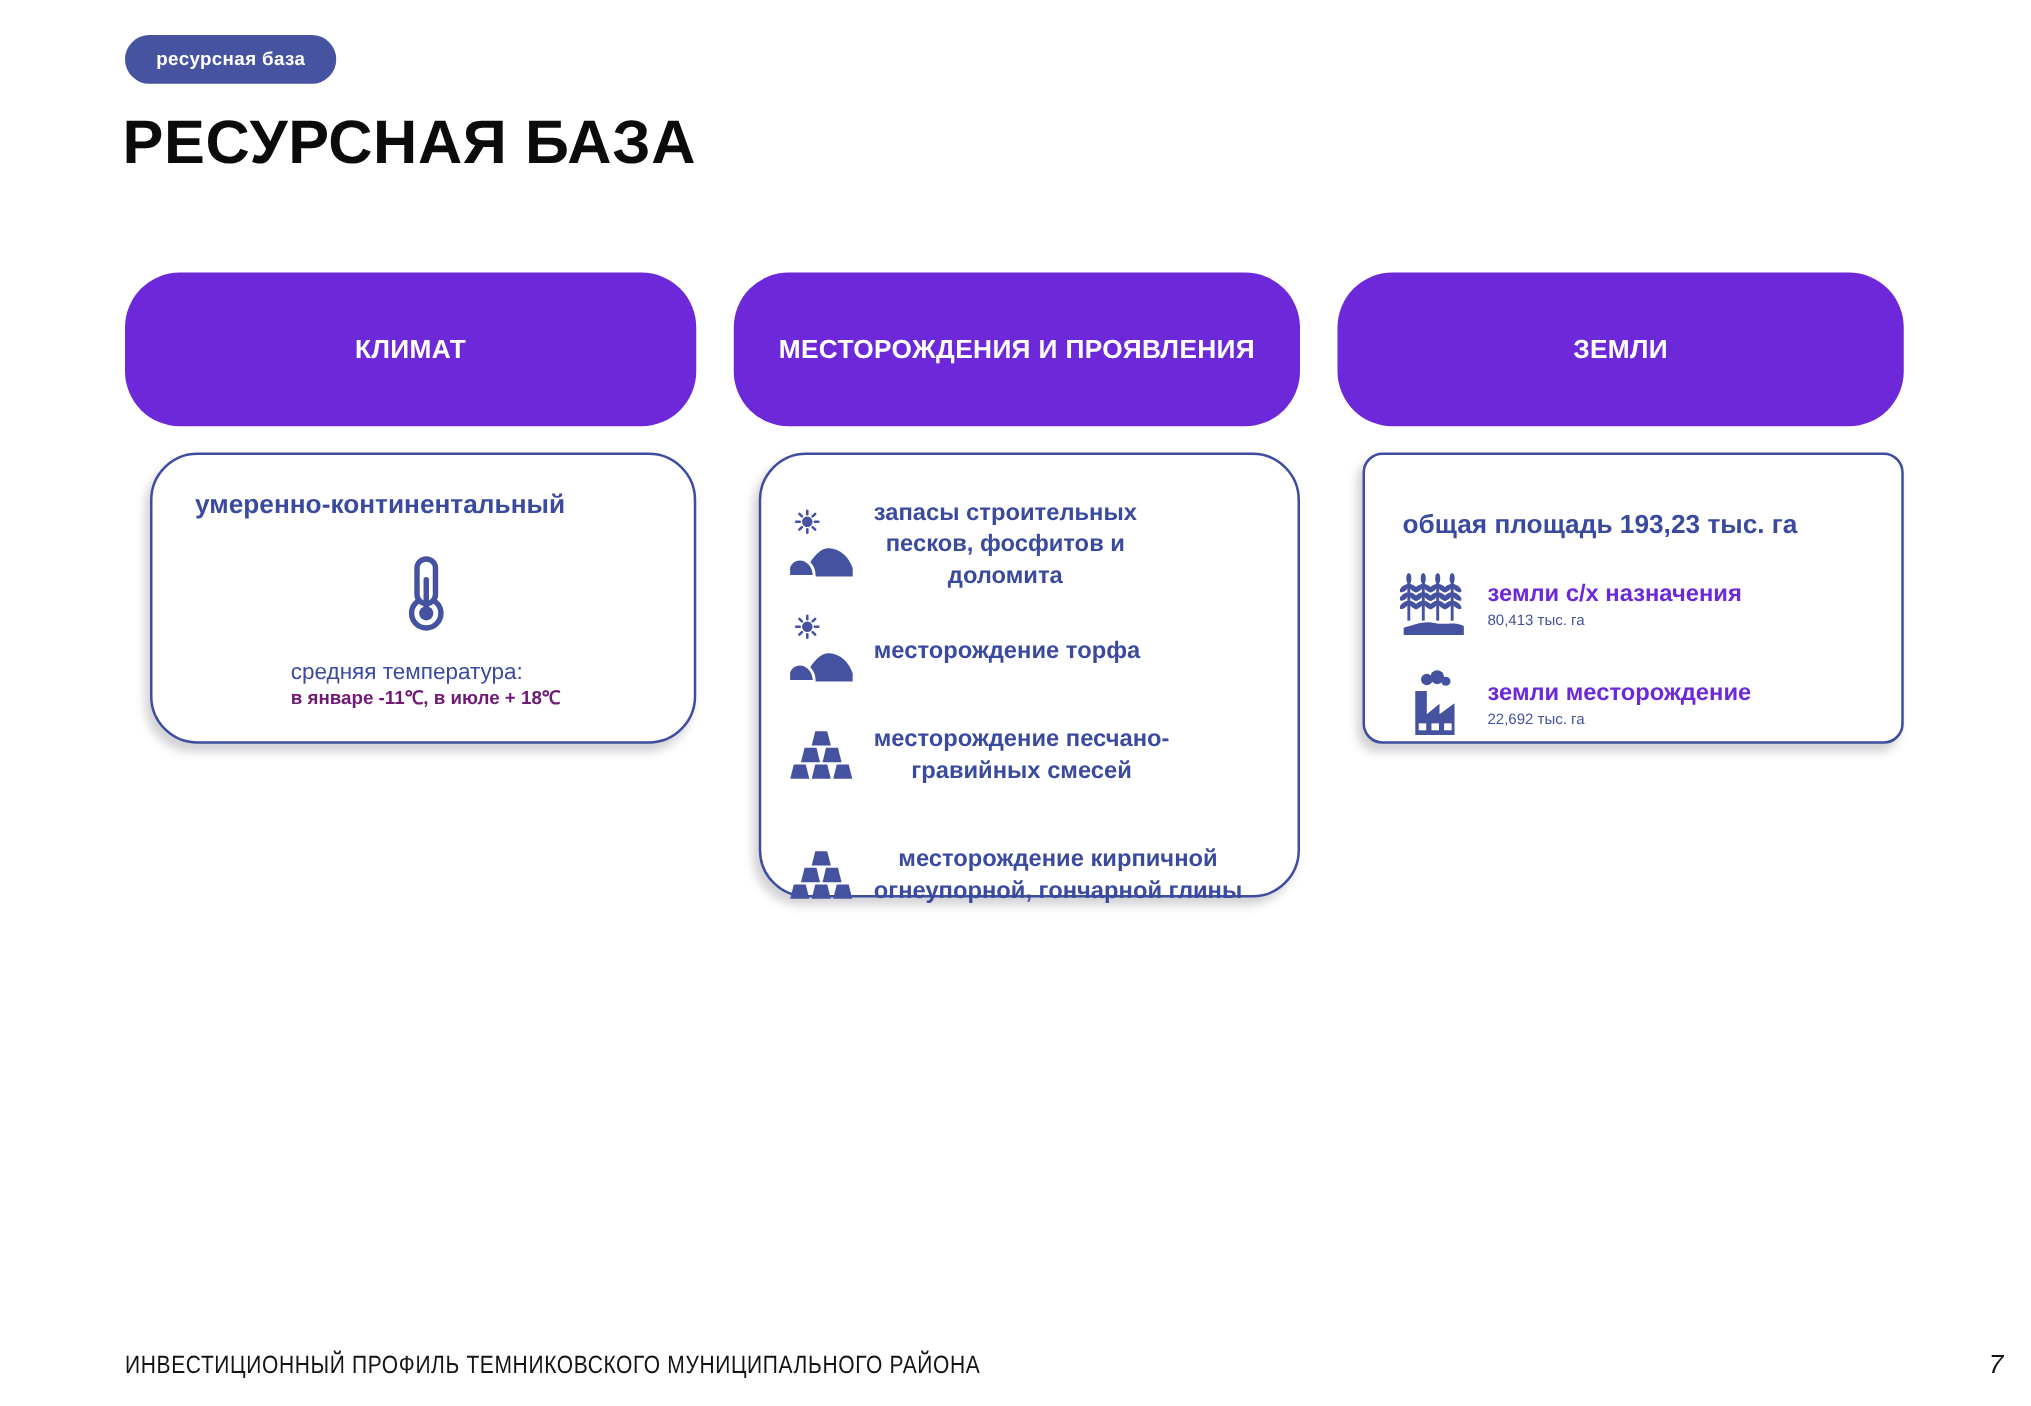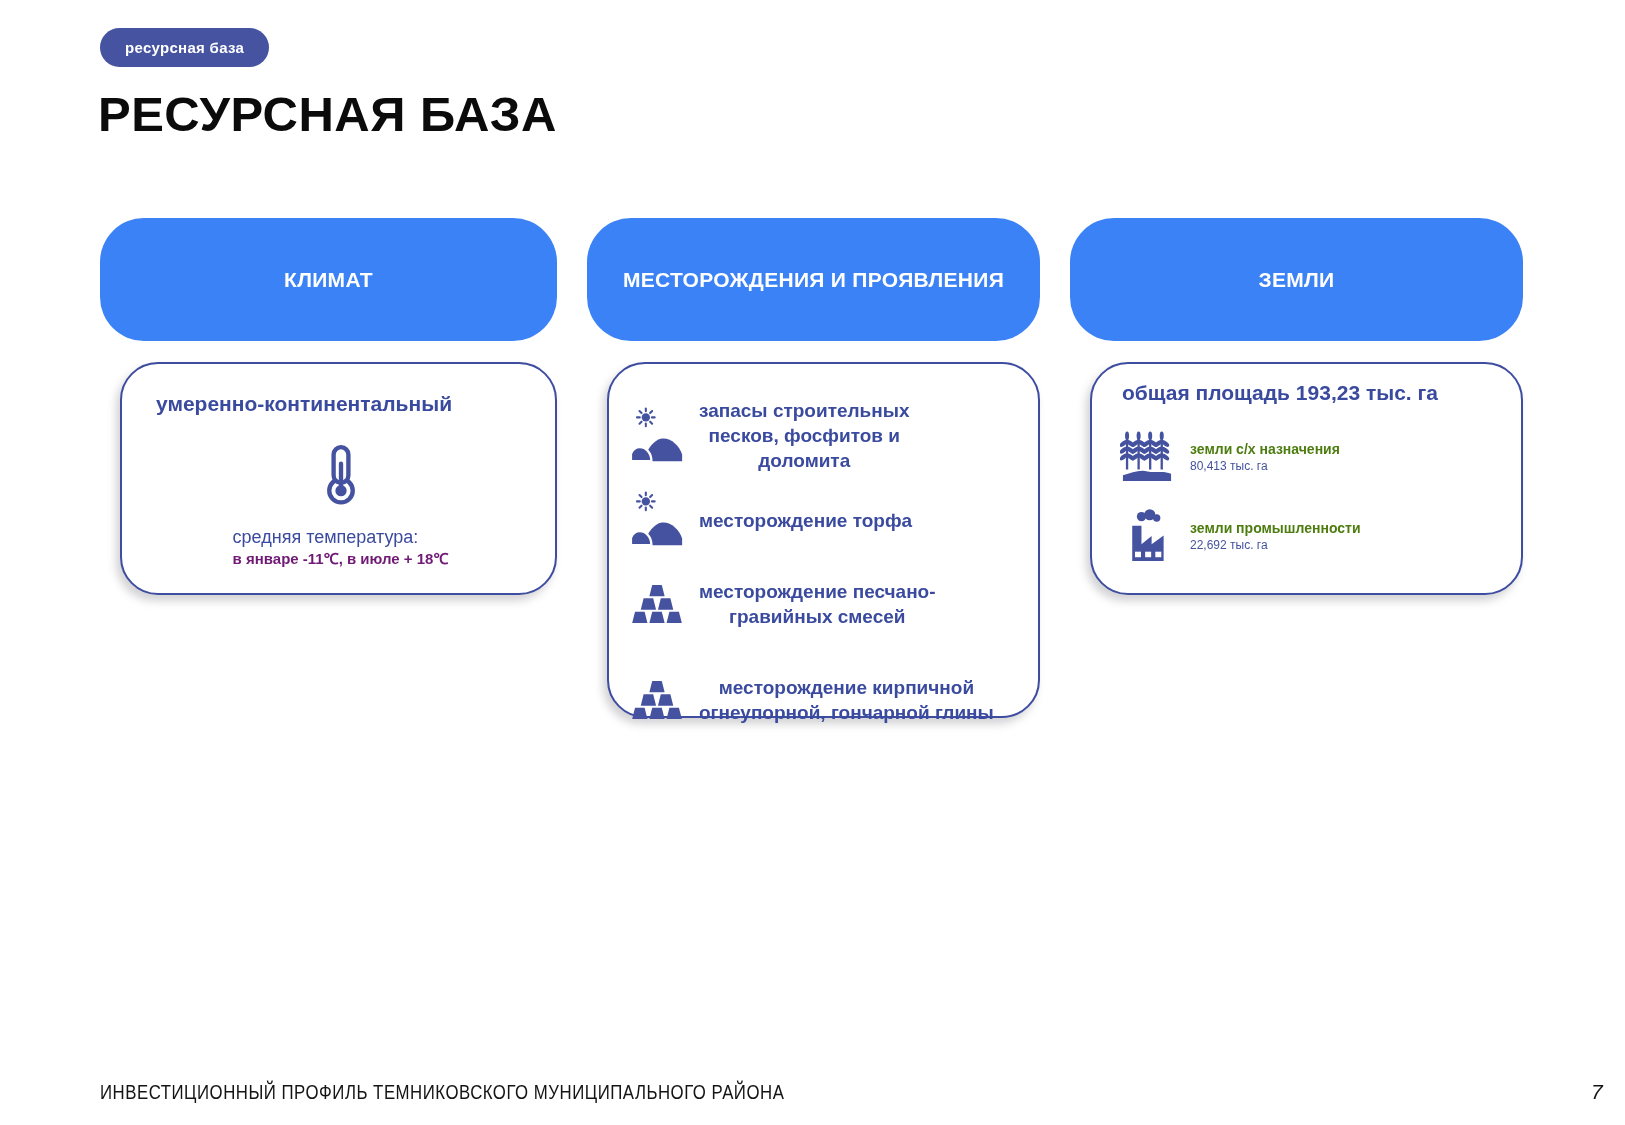--- a/index.html
+++ b/index.html
@@ -12,48 +12,48 @@
          border-radius:20px;display:flex;align-items:center;padding:0 25px;
          font-weight:bold;font-size:15px;letter-spacing:.3px;}
 
   
   .page-title{position:absolute;left:98px;top:86px;margin:0;font-size:49px;font-weight:bold;
               color:#0b0b0b;letter-spacing:.5px;line-height:1.15;}
 
   
   .columns{position:absolute;left:100px;top:218px;width:1423px;display:grid;
            grid-template-columns:457px 453px 453px;column-gap:30px;align-items:start;}
-  .header-card{height:123px;background:#3b82f6;border-radius:44px;display:flex;align-items:center;
+  .header-card{height:123px;background:#6d28d9;border-radius:44px;display:flex;align-items:center;
                justify-content:center;color:#ffffff;font-weight:bold;font-size:21px;
                letter-spacing:.3px;text-align:center;}
   .content-card{margin-top:21px;background:#ffffff;border:2px solid #3e4da0;border-radius:38px;
                 box-shadow:-4px 6px 8px rgba(110,110,120,.30);box-sizing:border-box;
                 color:#3a4a9e;margin-left:20px;}
   .card-climate{height:233px;padding:24px 28px;}
   .card-deposits{height:356px;padding:20px 16px 20px 18px;}
-  .card-lands{height:233px;padding:13px 24px;}
+  .card-lands{height:233px;padding:40px 24px;border-radius:16px;}
 
   .card-title{font-size:21px;font-weight:bold;color:#3a4a9e;margin:4px 0 0 6px;}
 
   .row{display:flex;align-items:center;}
   .climate-row{gap:20px;margin:28px 0 0 4px;flex-direction:column;}
   .climate-row .icon-col{width:48px;display:flex;justify-content:center;}
   .dep-row{gap:12px;text-align:center;}
   .dep-row .icon-col{width:60px;display:flex;justify-content:center;}
   .dep-r1{margin-top:14px;}
   .dep-r2{margin-top:18px;}
   .dep-r3{margin-top:46px;}
   .dep-r4{margin-top:30px;}
   .lands-row{gap:12px;margin:26px 0 0 0;}
   .lands-row .icon-col{width:62px;display:flex;justify-content:center;}
 
   .t-reg{font-size:18px;line-height:1.3;color:#3a4a9e;}
   .t-bold{font-size:15px;line-height:1.3;color:#701a75;font-weight:bold;}
   .dep-text{font-size:19px;line-height:1.32;color:#3a4a9e;font-weight:bold;white-space:pre-line;}
-  .lands-line1{font-size:14px;line-height:1.3;color:#4d7c0f;font-weight:bold;}
+  .lands-line1{font-size:19px;line-height:1.3;color:#6d28d9;font-weight:bold;}
   .lands-line2{font-size:12px;line-height:1.35;color:#44529f;}
 
   .icon{color:#44529f;display:block;}
 
   
   .footer-text{position:absolute;left:100px;top:1081px;font-size:20px;color:#141414;
                letter-spacing:.6px;transform:scaleX(.84);transform-origin:left center;
                white-space:nowrap;}
   .page-number{position:absolute;left:1591px;top:1080px;font-size:21px;font-style:italic;color:#141414;}
 </style>
@@ -217,21 +217,21 @@
             <div class="lands-line2">80,413 тыс. га</div>
           </div>
         </div>
         <div class="row lands-row">
           <span class="icon-col">
               <svg class="icon" width="48" height="54">
                 <use href="#sym-factory"></use>
               </svg>
             </span>
           <div>
-            <div class="lands-line1">земли промышленности</div>
+            <div class="lands-line1">земли месторождение</div>
             <div class="lands-line2">22,692 тыс. га</div>
           </div>
         </div>
       </div>
     </section>
 
   </div>
 
   <div class="footer-text">ИНВЕСТИЦИОННЫЙ ПРОФИЛЬ ТЕМНИКОВСКОГО МУНИЦИПАЛЬНОГО РАЙОНА</div>
   <div class="page-number">7</div>

